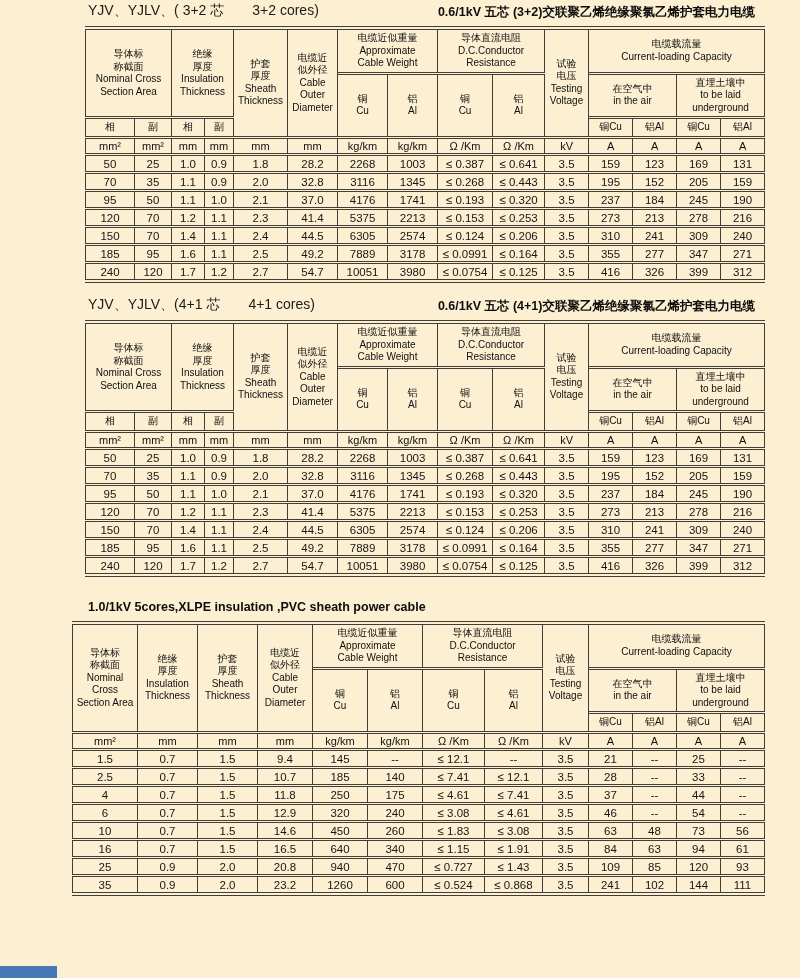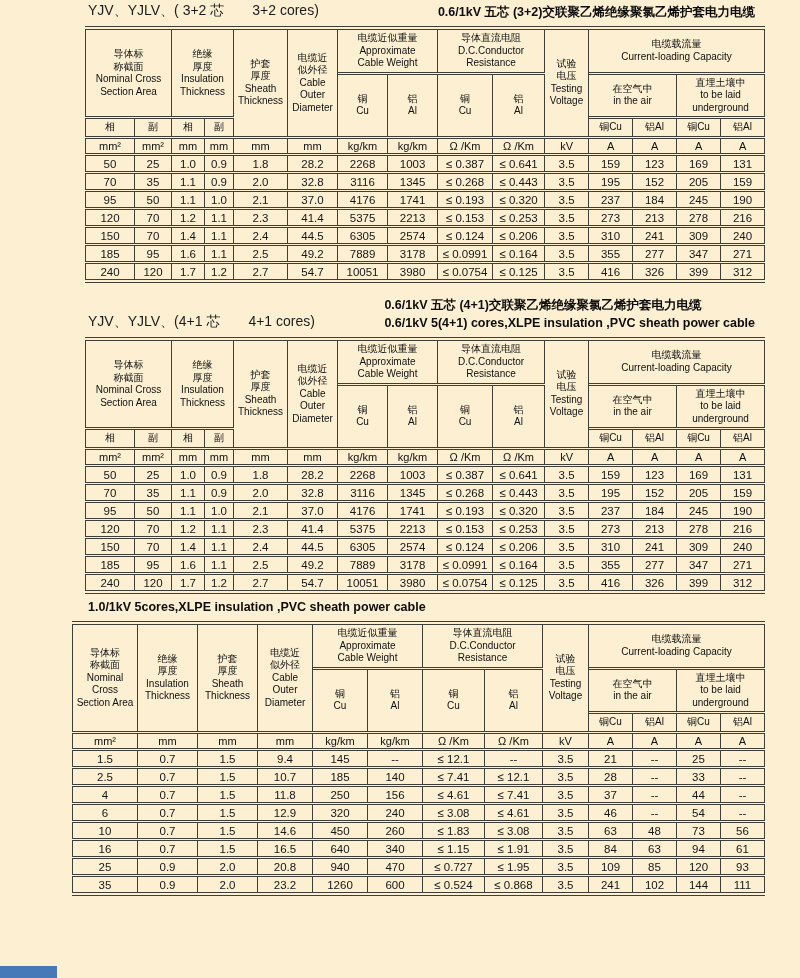--- a/index.html
+++ b/index.html
@@ -10,21 +10,21 @@
     font-family:"Liberation Sans", sans-serif;
     color:#161616;
     overflow:hidden;
   }
   .section { position:absolute; left:0; width:800px; }
   .section-head {
     display:flex; justify-content:space-between; align-items:flex-end;
     padding-left:88px; padding-right:45px; margin-bottom:5px;
   }
   .model-label { font-size:14px; white-space:pre; color:#1c1c1c; padding-bottom:1px; }
-  .titles { font-weight:bold; font-size:12.5px; line-height:18px; color:#0d0d0d; }
+  .titles { text-align:right; font-weight:bold; font-size:12.5px; line-height:18px; color:#0d0d0d; }
   .tbl-wrap { border-top:1px solid #3f3f37; border-bottom:1px solid #3f3f37; padding:1px 0; }
   .w1 { margin:0 35px 0 85px; }
   .w3 { margin:0 35px 0 72px; }
   table.spec { border-collapse:separate; border-spacing:0 1px; table-layout:fixed; width:100%; }
   table.spec th, table.spec td {
     border:solid #3f3f37; border-width:1px 1px 1px 0;
     text-align:center; vertical-align:middle; overflow:hidden;
     background:#fcefd2;
   }
   table.spec .lead { border-left-width:1px; }
@@ -263,21 +263,20 @@
         </tbody>
       </table>
   </div>
 </div>
 
 <div class="section" style="top:296px">
   <div class="section-head">
     <div class="model-label">YJV、YJLV、(4+1 芯　　4+1 cores)</div>
     <div class="titles">
       <div>0.6/1kV 五芯 (4+1)交联聚乙烯绝缘聚氯乙烯护套电力电缆</div>
-      <div>0.6/1kV 5(4+1) cores,XLPE insulation ,PVC sheath power cable</div>
     </div>
   </div>
   <div class="tbl-wrap w1">
     <table class="spec">
         <colgroup>
           <col style="width: 50px;">
           <col style="width: 37px;">
           <col style="width: 33px;">
           <col style="width: 29px;">
           <col style="width: 54px;">
@@ -615,21 +614,21 @@
             <td>--</td>
             <td>33</td>
             <td>--</td>
           </tr>
           <tr>
             <td class="lead">4</td>
             <td>0.7</td>
             <td>1.5</td>
             <td>11.8</td>
             <td>250</td>
-            <td>156</td>
+            <td>175</td>
             <td>≤ 4.61</td>
             <td>≤ 7.41</td>
             <td>3.5</td>
             <td>37</td>
             <td>--</td>
             <td>44</td>
             <td>--</td>
           </tr>
           <tr>
             <td class="lead">6</td>
@@ -677,21 +676,21 @@
             <td>61</td>
           </tr>
           <tr>
             <td class="lead">25</td>
             <td>0.9</td>
             <td>2.0</td>
             <td>20.8</td>
             <td>940</td>
             <td>470</td>
             <td>≤ 0.727</td>
-            <td>≤ 1.95</td>
+            <td>≤ 1.43</td>
             <td>3.5</td>
             <td>109</td>
             <td>85</td>
             <td>120</td>
             <td>93</td>
           </tr>
           <tr>
             <td class="lead">35</td>
             <td>0.9</td>
             <td>2.0</td>

